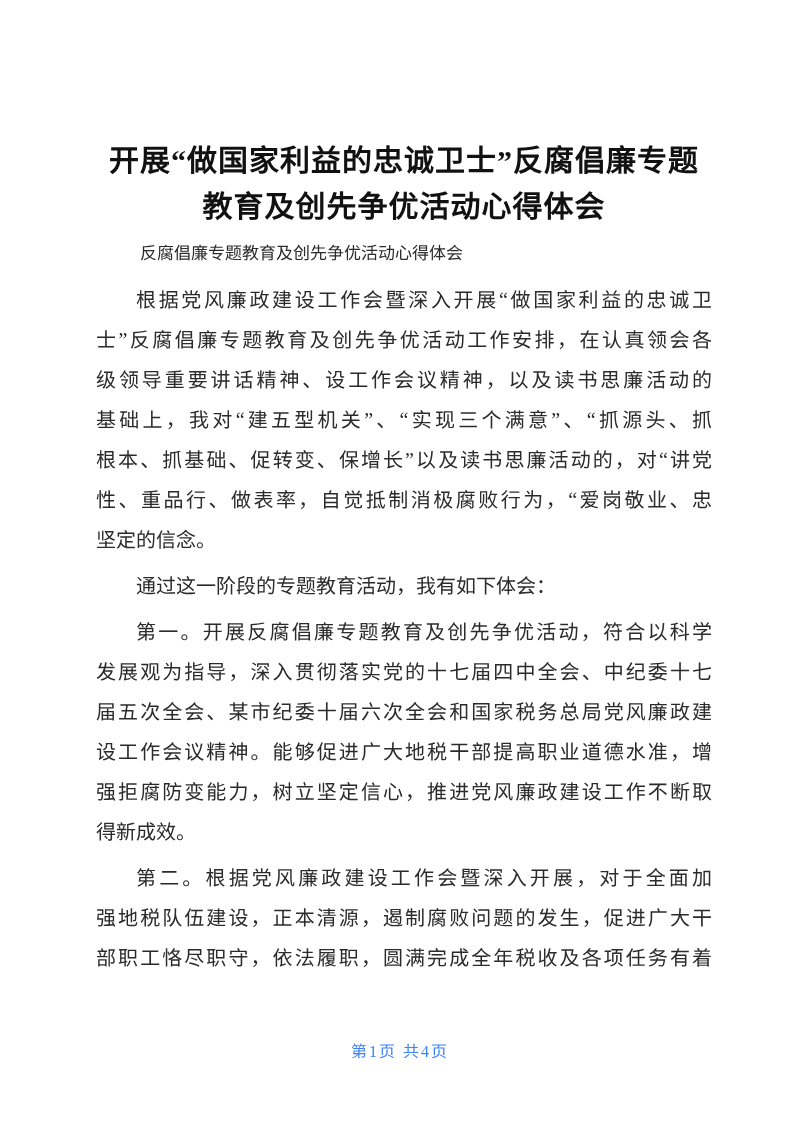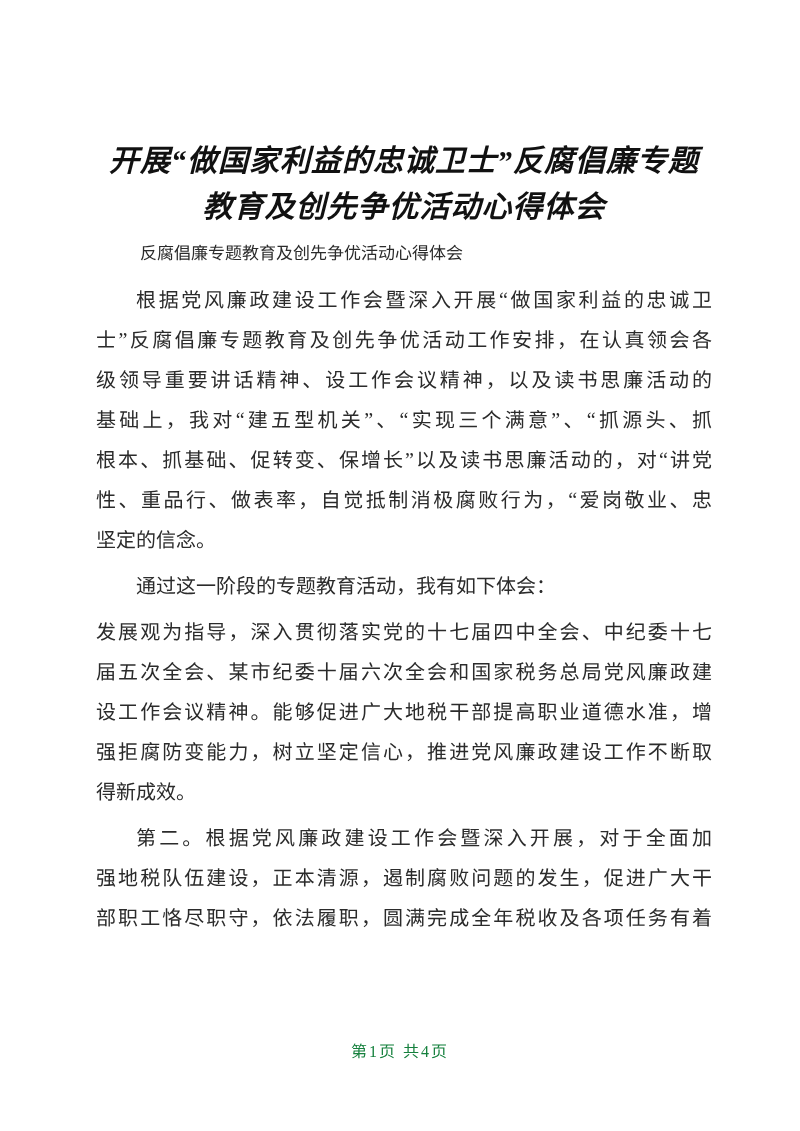--- a/index.html
+++ b/index.html
@@ -23,21 +23,20 @@
     width: 616px;
   }
   .doc-title {
     margin: 0 0 10px 0;
     font-size: 30px;
     font-weight: bold;
     line-height: 46px;
     text-align: center;
     color: #111111;
     letter-spacing: 1px;
-    font-style: italic;
   }
   .doc-subtitle {
     margin: 6px 0 12px 0;
     font-size: 17px;
     line-height: 28px;
     padding-left: 44px;
     color: #2b2b2b;
   }
   .paragraph {
     margin: 0 0 6px 0;
@@ -57,21 +56,21 @@
     text-align: left;
     text-align-last: left;
   }
   .page-footer {
     position: absolute;
     left: 0;
     top: 1038px;
     width: 100%;
     text-align: center;
     font-size: 16px;
-    color: #15803d;
+    color: #3b82f6;
     letter-spacing: 2px;
   }
 </style>
 </head>
 <body>
 
 <div class="page">
   <div class="content">
 
     <h1 class="doc-title">
@@ -89,20 +88,21 @@
       <div class="text-line">根本、抓基础、促转变、保增长”以及读书思廉活动的，对“讲党</div>
       <div class="text-line">性、重品行、做表率，自觉抵制消极腐败行为，“爱岗敬业、忠</div>
       <div class="text-line last">坚定的信念。</div>
     </div>
 
     <div class="paragraph">
       <div class="text-line first last">通过这一阶段的专题教育活动，我有如下体会：</div>
     </div>
 
     <div class="paragraph">
+      <div class="text-line first">第一。开展反腐倡廉专题教育及创先争优活动，符合以科学</div>
       <div class="text-line">发展观为指导，深入贯彻落实党的十七届四中全会、中纪委十七</div>
       <div class="text-line">届五次全会、某市纪委十届六次全会和国家税务总局党风廉政建</div>
       <div class="text-line">设工作会议精神。能够促进广大地税干部提高职业道德水准，增</div>
       <div class="text-line">强拒腐防变能力，树立坚定信心，推进党风廉政建设工作不断取</div>
       <div class="text-line last">得新成效。</div>
     </div>
 
     <div class="paragraph">
       <div class="text-line first">第二。根据党风廉政建设工作会暨深入开展，对于全面加</div>
       <div class="text-line">强地税队伍建设，正本清源，遏制腐败问题的发生，促进广大干</div>

